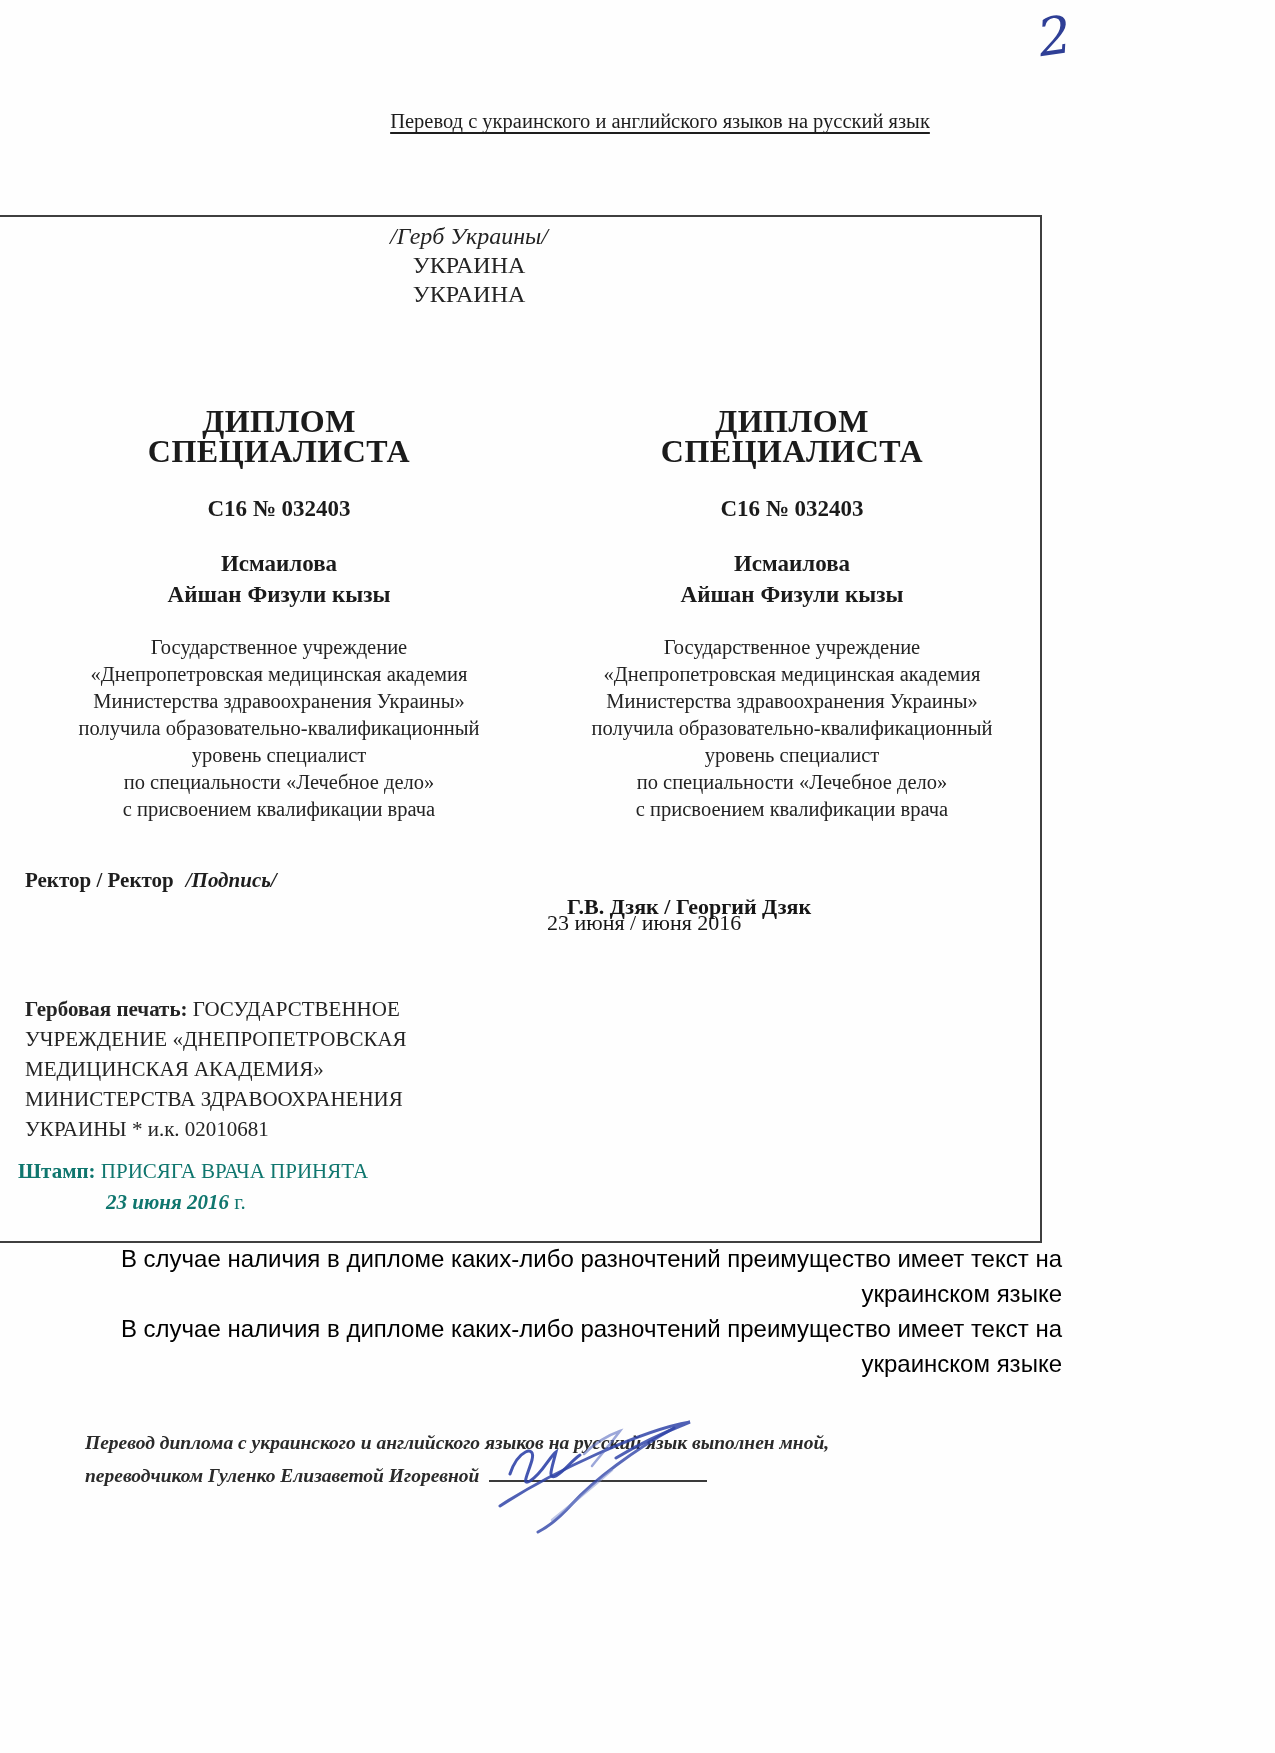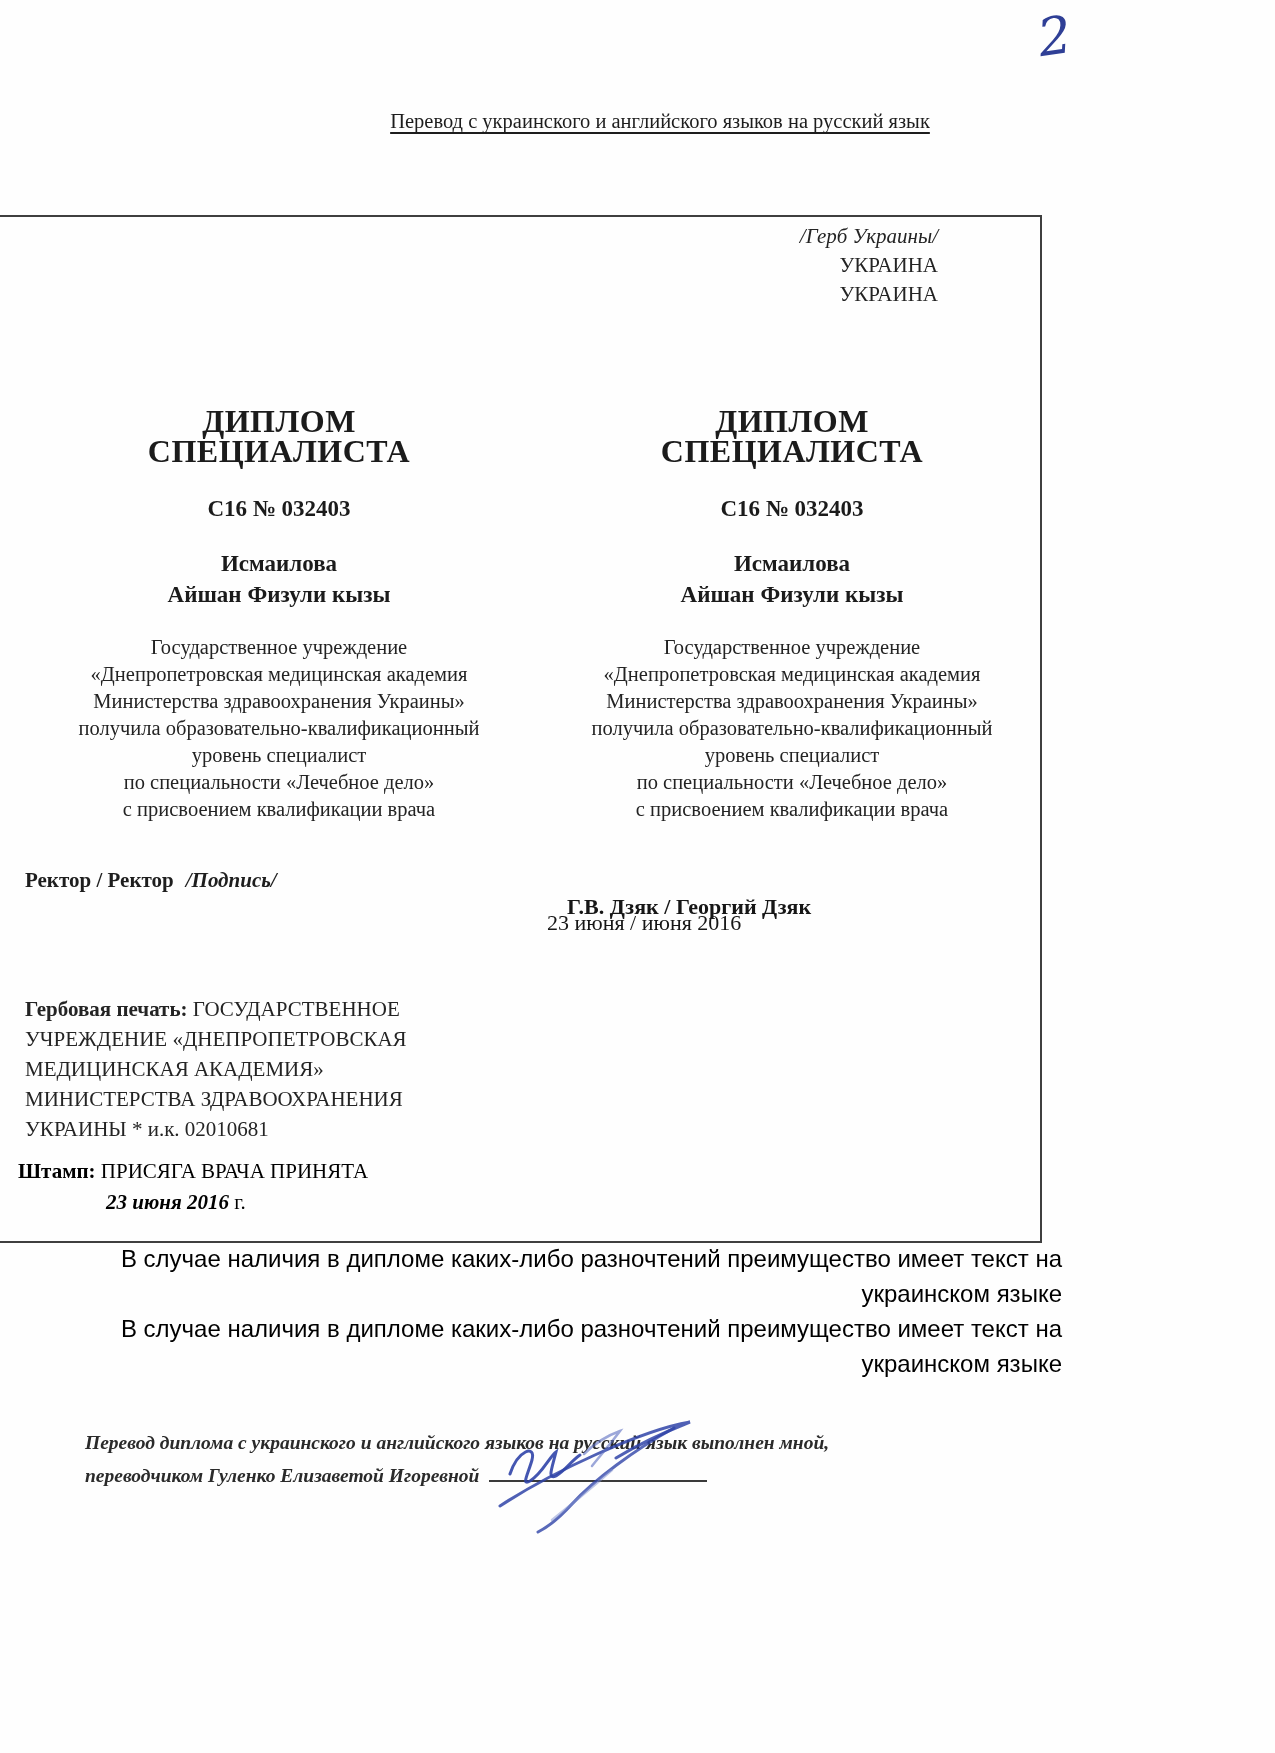--- a/index.html
+++ b/index.html
@@ -27,21 +27,21 @@
     text-underline-offset:4px;
     color:#1d1d1d;
   }
   .doc-box{
     position:absolute;left:-6px;top:215px;width:1048px;height:1028px;
     border:2px solid #3f3f3f;border-left:none;
     box-sizing:border-box;
   }
   .coat{
     position:absolute;left:0;top:222px;width:938px;
-    text-align:right;font-size:21px;line-height:29px;color:#242424;
+    text-align:center;font-size:24px;line-height:29px;color:#242424;
   }
   .coat .em{font-style:italic;}
   .col{
     position:absolute;top:406px;text-align:center;color:#1b1b1b;
   }
   .col-left{left:35px;width:488px;}
   .col-right{left:548px;width:488px;}
   .col-title{font-size:32px;font-weight:bold;line-height:30px;letter-spacing:.5px;}
   .col-series{margin-top:30px;font-size:23px;font-weight:bold;}
   .col-holder{margin-top:26px;font-size:23px;font-weight:bold;line-height:31px;}
@@ -53,21 +53,21 @@
   .bi{font-weight:bold;font-style:italic;}
   .rector .bi{margin-left:12px;}
   .dzyak{position:absolute;left:547px;top:894px;font-size:22px;font-weight:bold;color:#161616;margin-left:20px;}
   .issue{position:absolute;left:547px;top:910px;font-size:22px;font-weight:normal;color:#161616;}
   .seal{
     position:absolute;left:25px;top:994px;width:482px;
     font-size:21px;line-height:30px;color:#242424;
   }
   .prelines{white-space:pre-line;}
   .stamp{
-    position:absolute;left:18px;top:1156px;font-size:21px;line-height:31px;color:#000000;
+    position:absolute;left:18px;top:1156px;font-size:21px;line-height:31px;color:#0f766e;
   }
   .stamp-date{padding-left:88px;font-size:21px;}
   .notice{
     position:absolute;left:0;top:1241px;width:1062px;text-align:right;
     font-family:"Liberation Sans","DejaVu Sans",sans-serif;
     font-size:24px;line-height:35px;color:#000000;
   }
   .translator{
     position:absolute;left:85px;top:1426px;
     font-size:19.5px;font-style:italic;line-height:33px;color:#2a2a2a;font-weight:bold;

